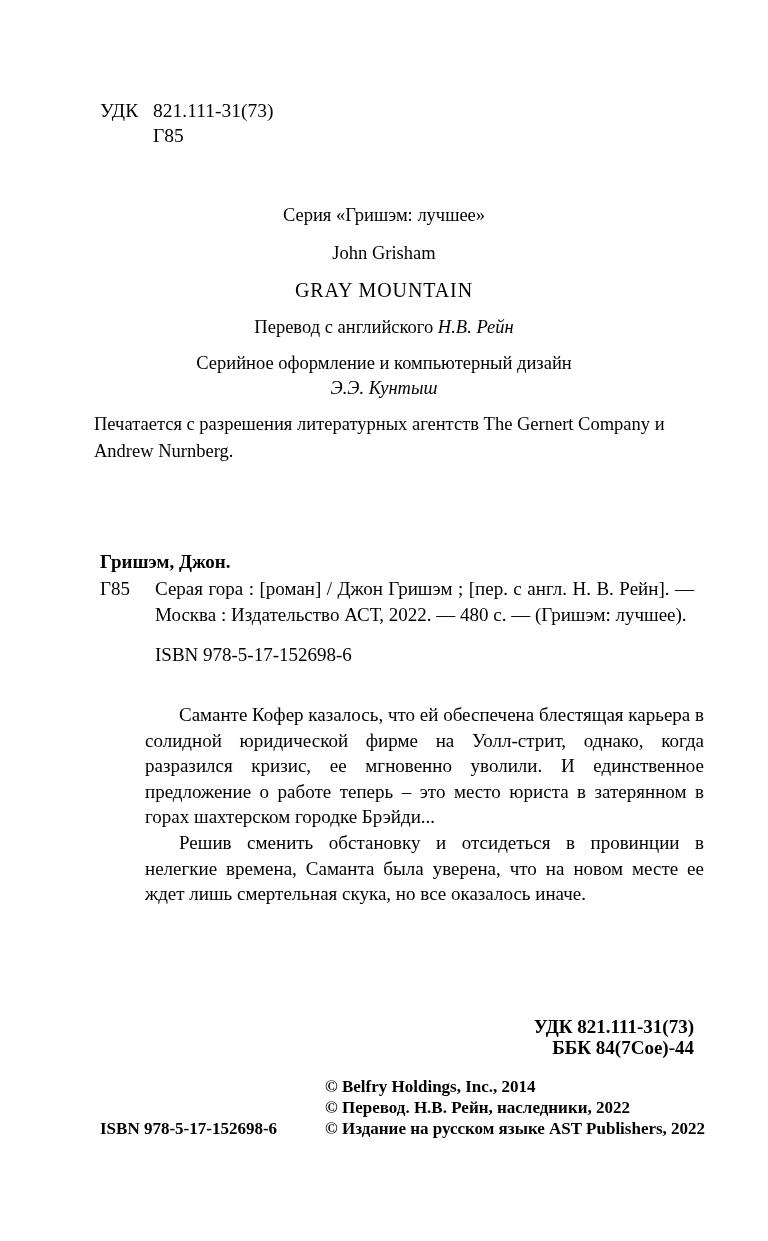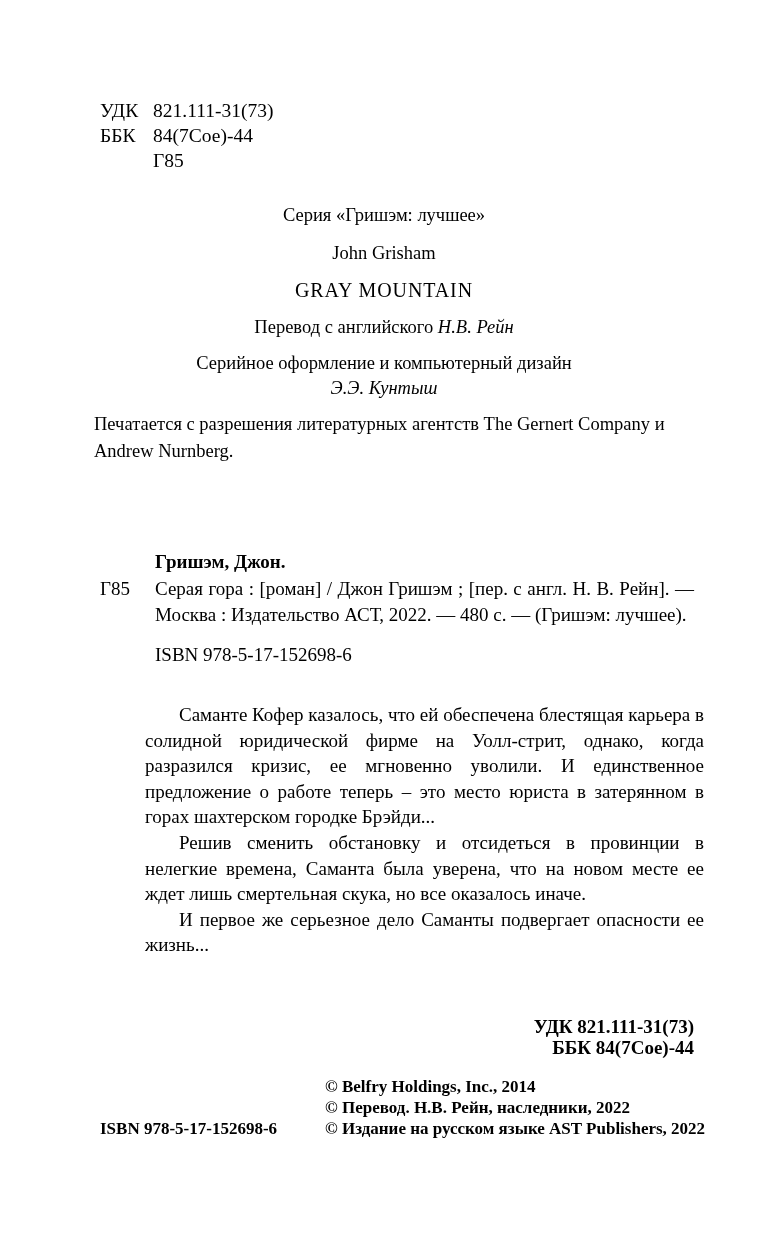--- a/index.html
+++ b/index.html
@@ -97,21 +97,20 @@
   .cip {
     position: absolute;
     left: 100px;
     top: 549px;
     width: 594px;
     font-size: 19px;
     line-height: 26px;
   }
   .cip-author {
     font-weight: bold;
-    margin-left: 55px;
     font-size: 19px;
   }
   .cip-body {
     position: relative;
     margin-top: 1px;
   }
   .cip-shelfmark {
     position: absolute;
     left: 0;
     top: 0;
@@ -185,24 +184,20 @@
 </style>
 </head>
 <body>
 
 <div class="page">
 
   <div class="classif">
     <div class="classif-row">
       <span class="classif-key">УДК</span>
       <span class="classif-val">821.111-31(73)</span>
-    </div>
-    <div class="classif-row">
-      <span class="classif-key">ББК</span>
-      <span class="classif-val">84(7Сое)-44</span>
     </div>
     <div class="classif-code">Г85</div>
   </div>
 
   <div class="credits">
     <div class="series-line">Серия «Гришэм: лучшее»</div>
     <div class="author-en">John Grisham</div>
     <div class="title-en">GRAY MOUNTAIN</div>
     <div class="translator"><span>Перевод с английского </span><i>Н.В. Рейн</i></div>
     <div class="designer"><span>Серийное оформление и компьютерный дизайн</span><br><i>Э.Э. Кунтыш</i></div>
@@ -215,21 +210,20 @@
     <div class="cip-body">
       <span class="cip-shelfmark">Г85</span>
       <div class="cip-desc">Серая гора : [роман] / Джон Гришэм ; [пер. с англ. Н. В. Рейн]. — Москва : Издательство АСТ, 2022. — 480 с. — (Гришэм: лучшее).</div>
     </div>
     <div class="cip-isbn">ISBN 978-5-17-152698-6</div>
   </div>
 
   <div class="annotation">
     <p>Саманте Кофер казалось, что ей обеспечена блестящая карьера в солидной юридической фирме на Уолл-стрит, однако, когда разразился кризис,  ее мгновенно уволили. И единственное предложение о работе теперь – это место юриста в затерянном в горах шахтерском городке Брэйди...</p>
     <p>Решив сменить обстановку и отсидеться в провинции в нелегкие времена, Саманта была уверена, что на новом месте ее ждет лишь смертельная скука, но все оказалось иначе.</p>
-    <p>И первое же серьезное дело Саманты подвергает опасности ее жизнь...</p>
   </div>
 
   <div class="classif-bottom">
     <div>УДК 821.111-31(73)</div>
     <div>ББК 84(7Сое)-44</div>
   </div>
 
   <div class="copyright">
     <div class="copy-lines">
       <div class="copy-line">© Belfry Holdings, Inc., 2014</div>

